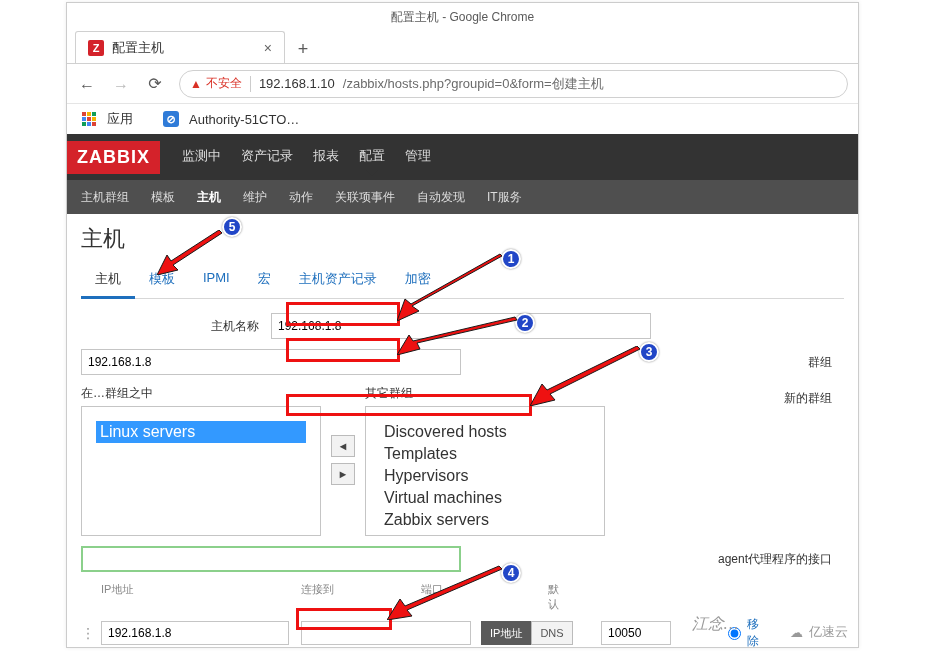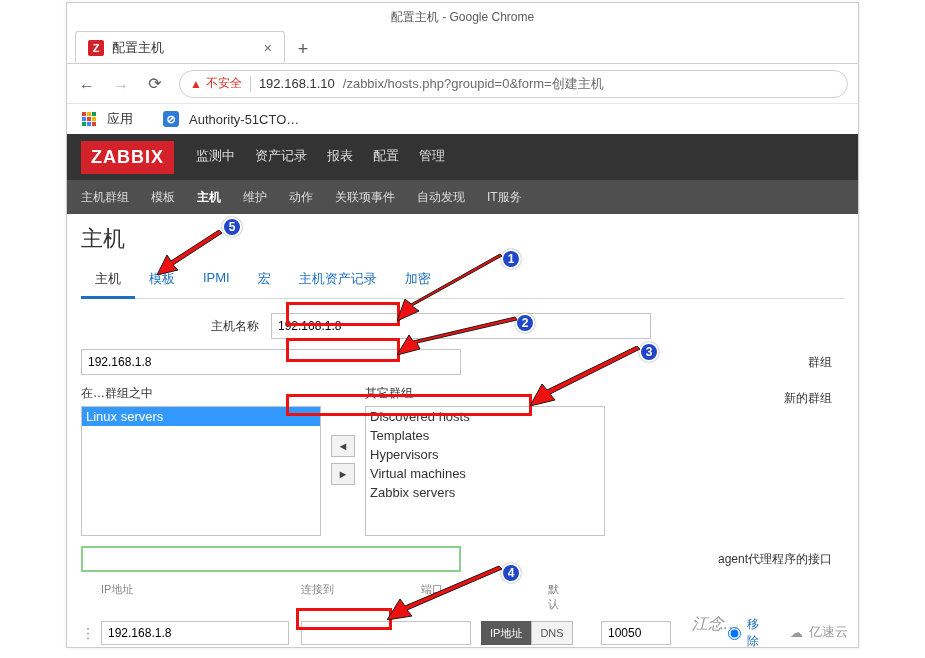--- a/index.html
+++ b/index.html
@@ -19,40 +19,40 @@
   .insecure { color:#d93025; font-size:12px; display:flex; align-items:center; gap:4px;}
   .url-host { color:#333; }
   .url-path { color:#6b6b6b; }
   .divider { width:1px; height:16px; background:#ccc; }
   .bookmarks-row { display:flex; align-items:center; height:30px; padding:0 14px; gap:10px; color:#333;}
   .bm-icon { width:16px; height:16px; display:inline-flex; align-items:center; justify-content:center;}
   .apps-icon { display:grid; grid-template-columns:repeat(3,4px); grid-template-rows:repeat(3,4px); gap:1px;}
   .apps-icon span{width:4px;height:4px;}
   .c-r{background:#db4437}.c-y{background:#f4b400}.c-g{background:#0f9d58}.c-b{background:#4285f4}
   .auth-icon{width:16px;height:16px;background:#2f7bd8;border-radius:3px;display:flex;align-items:center;justify-content:center;color:#fff;font-size:11px;font-weight:bold;}
-  .zabbix-header { background:#333; color:#fff; display:flex; align-items:center; height:46px; padding:0 14px; gap:22px;}
+  .zabbix-header { background:#333; color:#fff; display:flex; align-items:center; height:46px; padding:0 0; gap:22px;}
   .zabbix-logo { background:#d4222a; color:#fff; font-weight:bold; letter-spacing:1px; font-size:18px; padding:6px 10px; font-family: Arial; }
   .zh-nav { display:flex; gap:20px; font-size:13px;}
   .zh-nav-item { color:#ddd; cursor:pointer; position:relative; padding-bottom:2px;}
   .zh-nav-item.active::after{content:"";position:absolute;left:50%;bottom:-15px;transform:translateX(-50%);border:6px solid transparent;border-top-color:#333;}
   .zabbix-subnav { background:#4f4f4f; color:#ddd; display:flex; align-items:center; height:34px; padding:0 14px; gap:22px; font-size:12px;}
   .sub-item{cursor:pointer;}
   .sub-item.active{color:#fff;font-weight:bold;}
   .page-body { padding:10px 14px 0 14px; position:relative;}
   .page-title { font-size:22px; color:#333; margin-bottom:8px; font-weight:normal;}
   .form-tabs { display:flex; border-bottom:1px solid #d7d7d7; gap:0; margin-bottom:14px;}
   .ftab { padding:8px 14px; color:#1e6fbd; cursor:pointer; font-size:13px;}
   .ftab.active { color:#333; border-bottom:3px solid #1e6fbd; margin-bottom:-1px;}
   .form-grid { display:grid; grid-template-columns: 190px 1fr; row-gap:10px; align-items:flex-start;}
   .flabel { text-align:right; padding-right:12px; padding-top:5px; color:#333; font-size:12px;}
   .txt { height:26px; border:1px solid #c5c5c5; padding:0 6px; font-size:12px; width:380px;}
   .txt-new { height:26px; border:2px solid #8bd08b; padding:0 6px; font-size:12px; width:380px;}
   .groups-wrap{display:flex; gap:10px; align-items:flex-start;}
   .gheader{font-size:12px;color:#333;margin-bottom:4px;}
-  .listbox{border:1px solid #c5c5c5;width:240px;height:130px;overflow:auto;font-size:13px;padding:0;background:#fff;}
+  .listbox{border:1px solid #c5c5c5;width:240px;height:130px;overflow:auto;font-size:16px;padding:14px;background:#fff;}
   .listbox .opt{padding:2px 4px;cursor:pointer;}
   .listbox .opt.sel{background:#3399ff;color:#fff;}
   .gbuttons{display:flex;flex-direction:column;gap:6px;margin-top:50px;}
   .gbtn{width:24px;height:22px;border:1px solid #bbb;background:#f2f2f2;cursor:pointer;font-size:11px;color:#444;text-align:center;display:flex;align-items:center;justify-content:center;}
   .iface-table{width:680px;}
   .iface-head{display:flex;font-size:11px;color:#888;padding:0 0 4px 0;}
   .col-drag{width:20px;}
   .col-ip{width:200px;}
   .col-dns{width:180px;}
   .col-conn{width:120px;}

